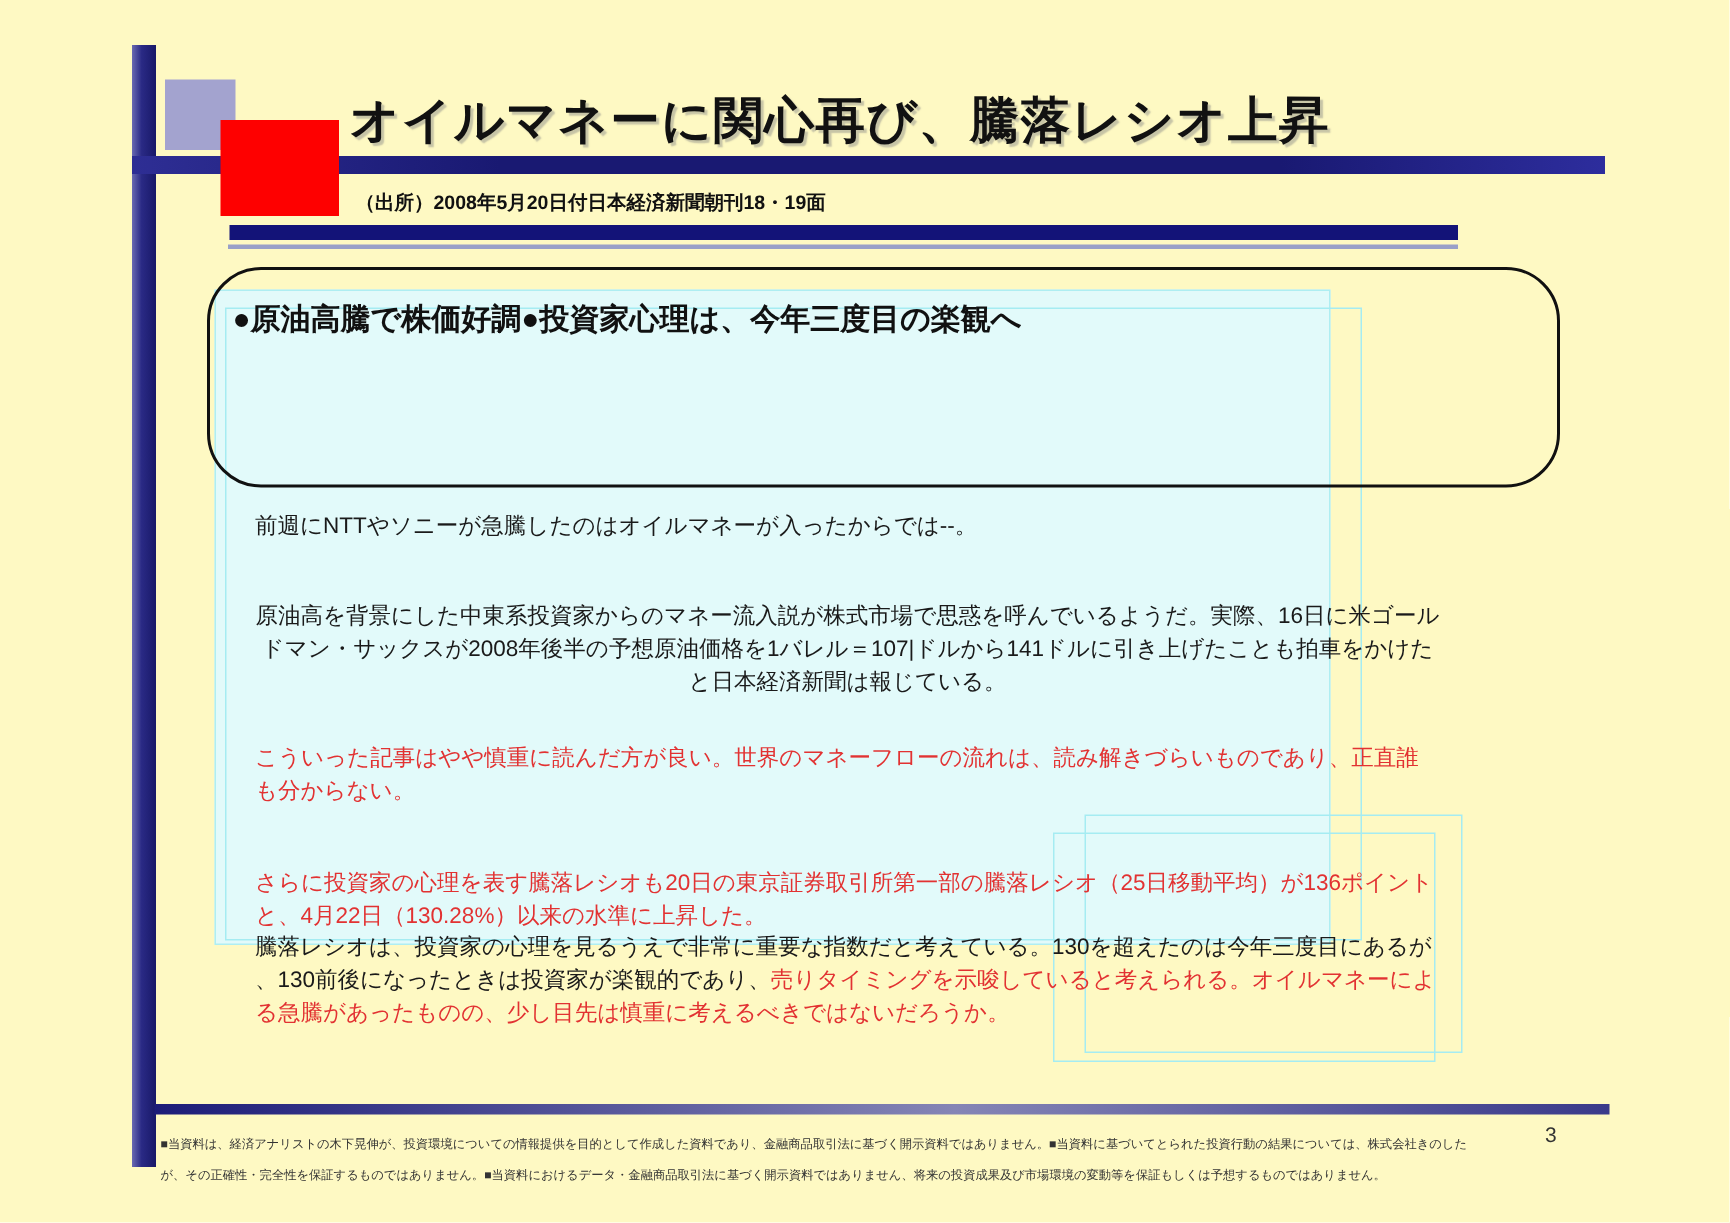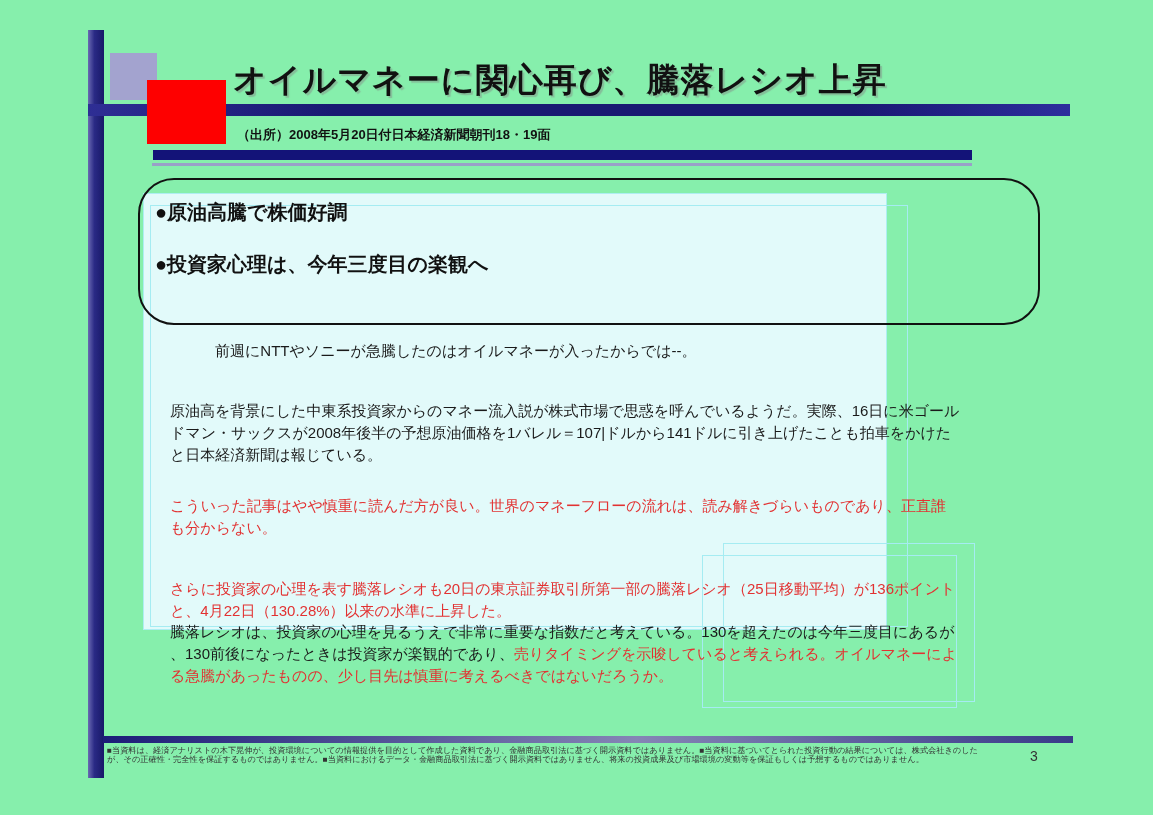--- a/index.html
+++ b/index.html
@@ -1,18 +1,18 @@
 <!DOCTYPE html>
 <html><head>
 <meta charset="utf-8">
 <style>
   * { margin:0; padding:0; box-sizing:border-box; }
   html,body { background:#ffffff; }
   body { font-family:"Liberation Sans", sans-serif; }
-  .slide { position:relative; width:1153px; height:815px; background:#86efac; overflow:hidden; }
+  .slide { position:relative; width:1153px; height:815px; background:#fef9c3; overflow:hidden; }
 
   
   .left-bar { position:absolute; left:88px; top:30px; width:16px; height:748px;
               background:linear-gradient(90deg,#6a6ab2 0%,#2a2a85 40%,#181868 100%); }
   .top-bar { position:absolute; left:88px; top:104px; width:982px; height:12px;
              background:linear-gradient(90deg,#2e2e94 0%,#191972 25%,#191972 78%,#2d2d9d 100%); }
   .lavender-square { position:absolute; left:110px; top:53px; width:47px; height:47px; background:#a3a3cf; }
   .red-square { position:absolute; left:147px; top:80px; width:79px; height:64px; background:#fe0000; }
   .thick-bar { position:absolute; left:153px; top:150px; width:819px; height:10px; background:#131378; }
   .thin-line { position:absolute; left:152px; top:163px; width:820px; height:3px; background:#99a0c8; }
@@ -27,37 +27,37 @@
   
   .cyan-fill { position:absolute; left:143px; top:193px; width:744px; height:437px;
                background:#e2fafa; border:1px solid #aeeef2; }
   .cyan-outline { position:absolute; border:1px solid #a5ecf2; background:transparent; }
   .outline-a { left:150px; top:205px; width:758px; height:422px; }
   .outline-b { left:723px; top:543px; width:252px; height:159px; }
   .outline-c { left:702px; top:555px; width:255px; height:153px; }
   .highlight-box { position:absolute; left:138px; top:178px; width:902px; height:147px;
                    border:2px solid #111; border-radius:36px; }
   .bullets { position:absolute; left:155px; top:190px; width:860px; display:flex;
-             flex-direction:column; row-gap:25px; padding-top:9px; }
+             flex-direction:row; row-gap:25px; padding-top:9px; }
   .bullet { font-size:20px; font-weight:bold; color:#111; white-space:nowrap; }
 
   
   .para { position:absolute; left:170px; width:790px; font-size:15px; line-height:22px;
           color:#1a1a1a; overflow-wrap:anywhere; line-break:anywhere; }
-  .p1 { top:340px;margin-left:45px; }
-  .p2 { top:400px; }
+  .p1 { top:340px; }
+  .p2 { top:400px;text-align:center; }
   .p3 { top:495px; }
   .p4 { top:578px; }
   .p5 { top:621px; }
   .red-text { color:#e23232; }
 
   
   .footer-text { position:absolute; left:107px; top:746px; width:910px; font-size:8.2px;
                  line-height:9.4px; color:#333; }
-  .footer-text .fline { white-space:nowrap; }
+  .footer-text .fline { white-space:nowrap;margin-top:12px; }
   .page-number { position:absolute; left:1030px; top:748px; font-size:14px; color:#333; }
 </style>
 </head>
 <body>
 
 <div class="slide">
 
   <div class="left-bar"></div>
   <div class="top-bar"></div>
   <div class="lavender-square"></div>

